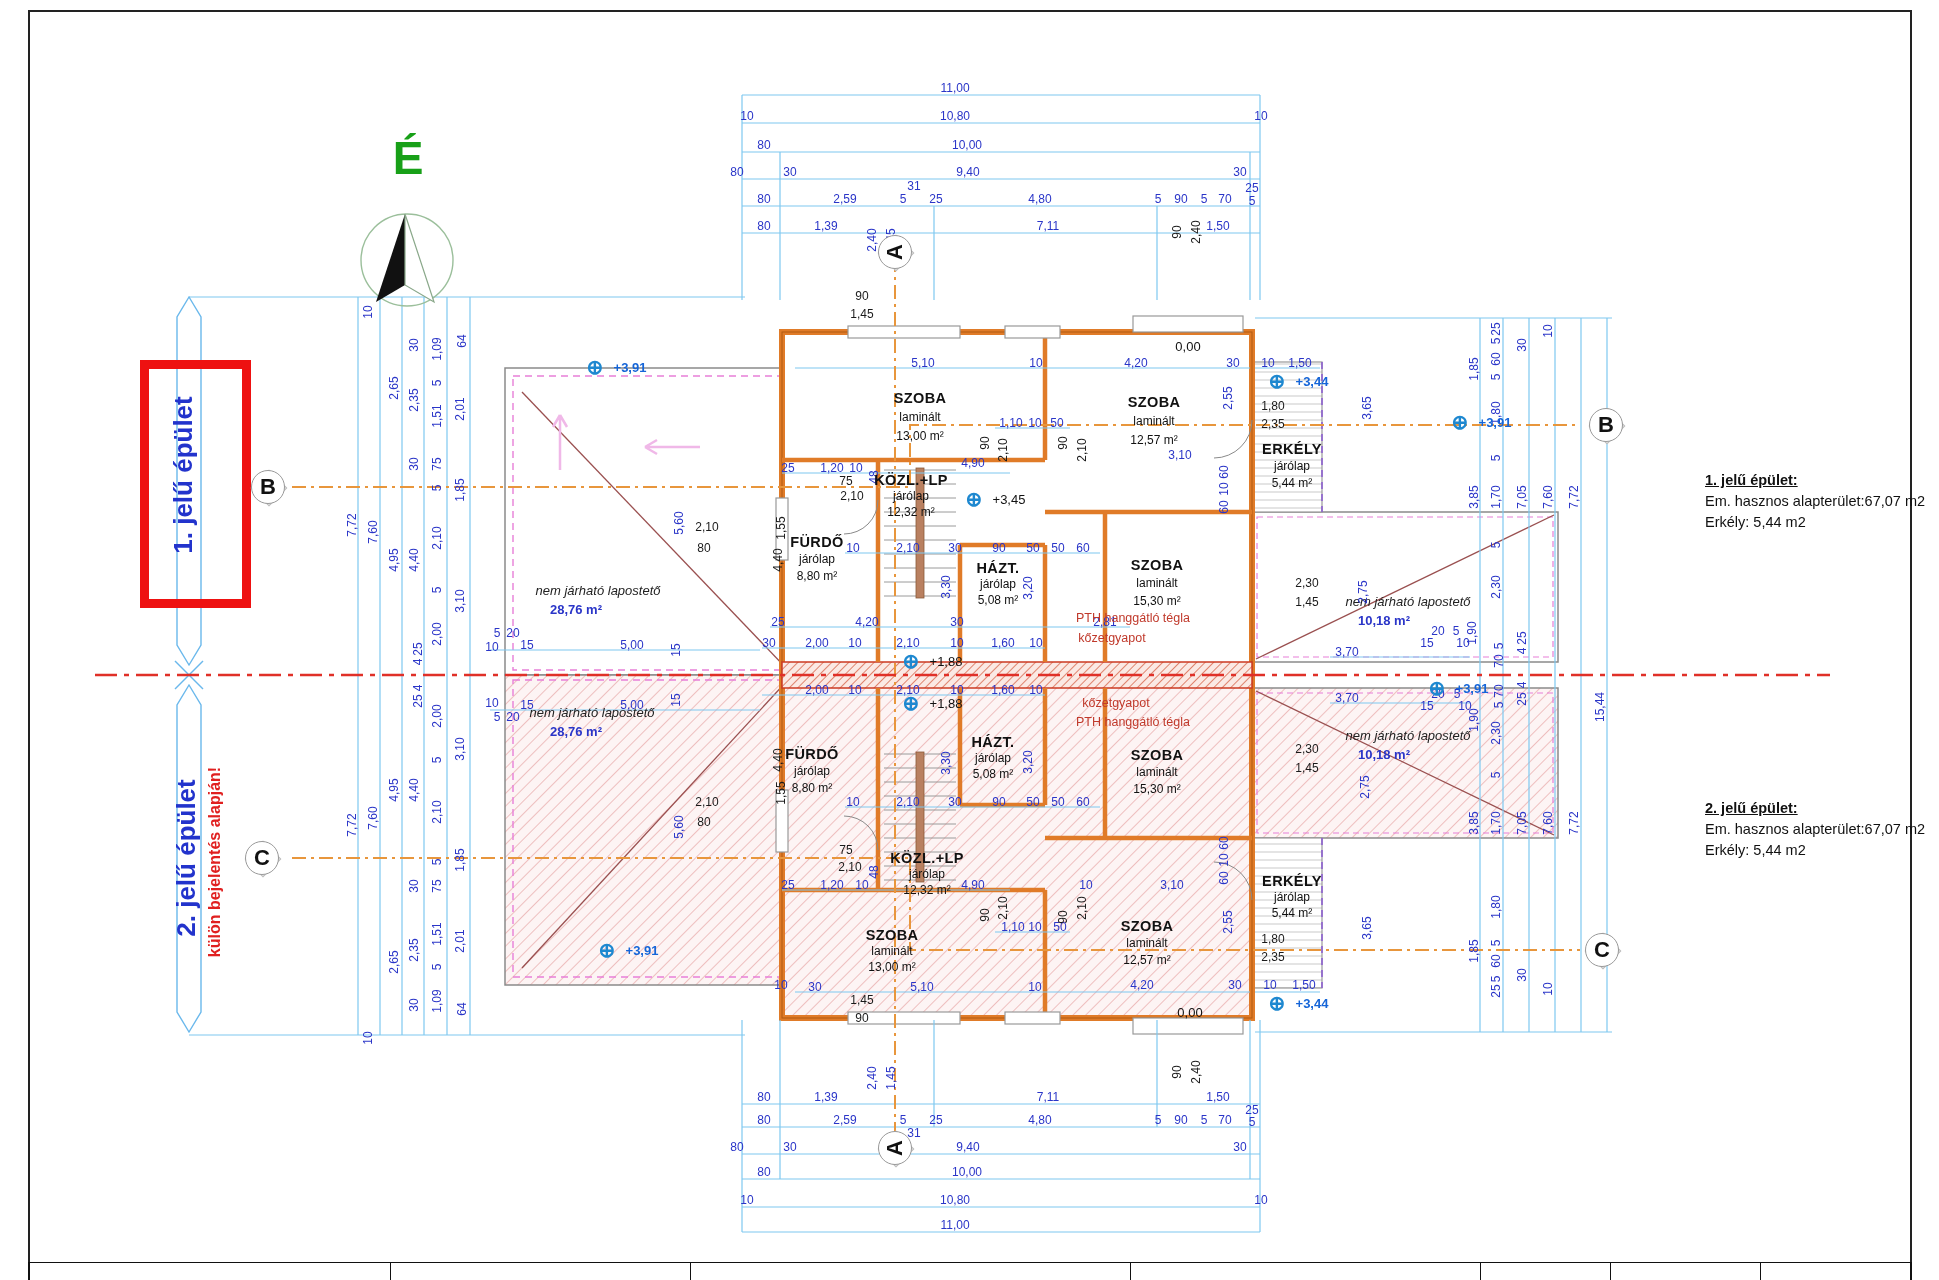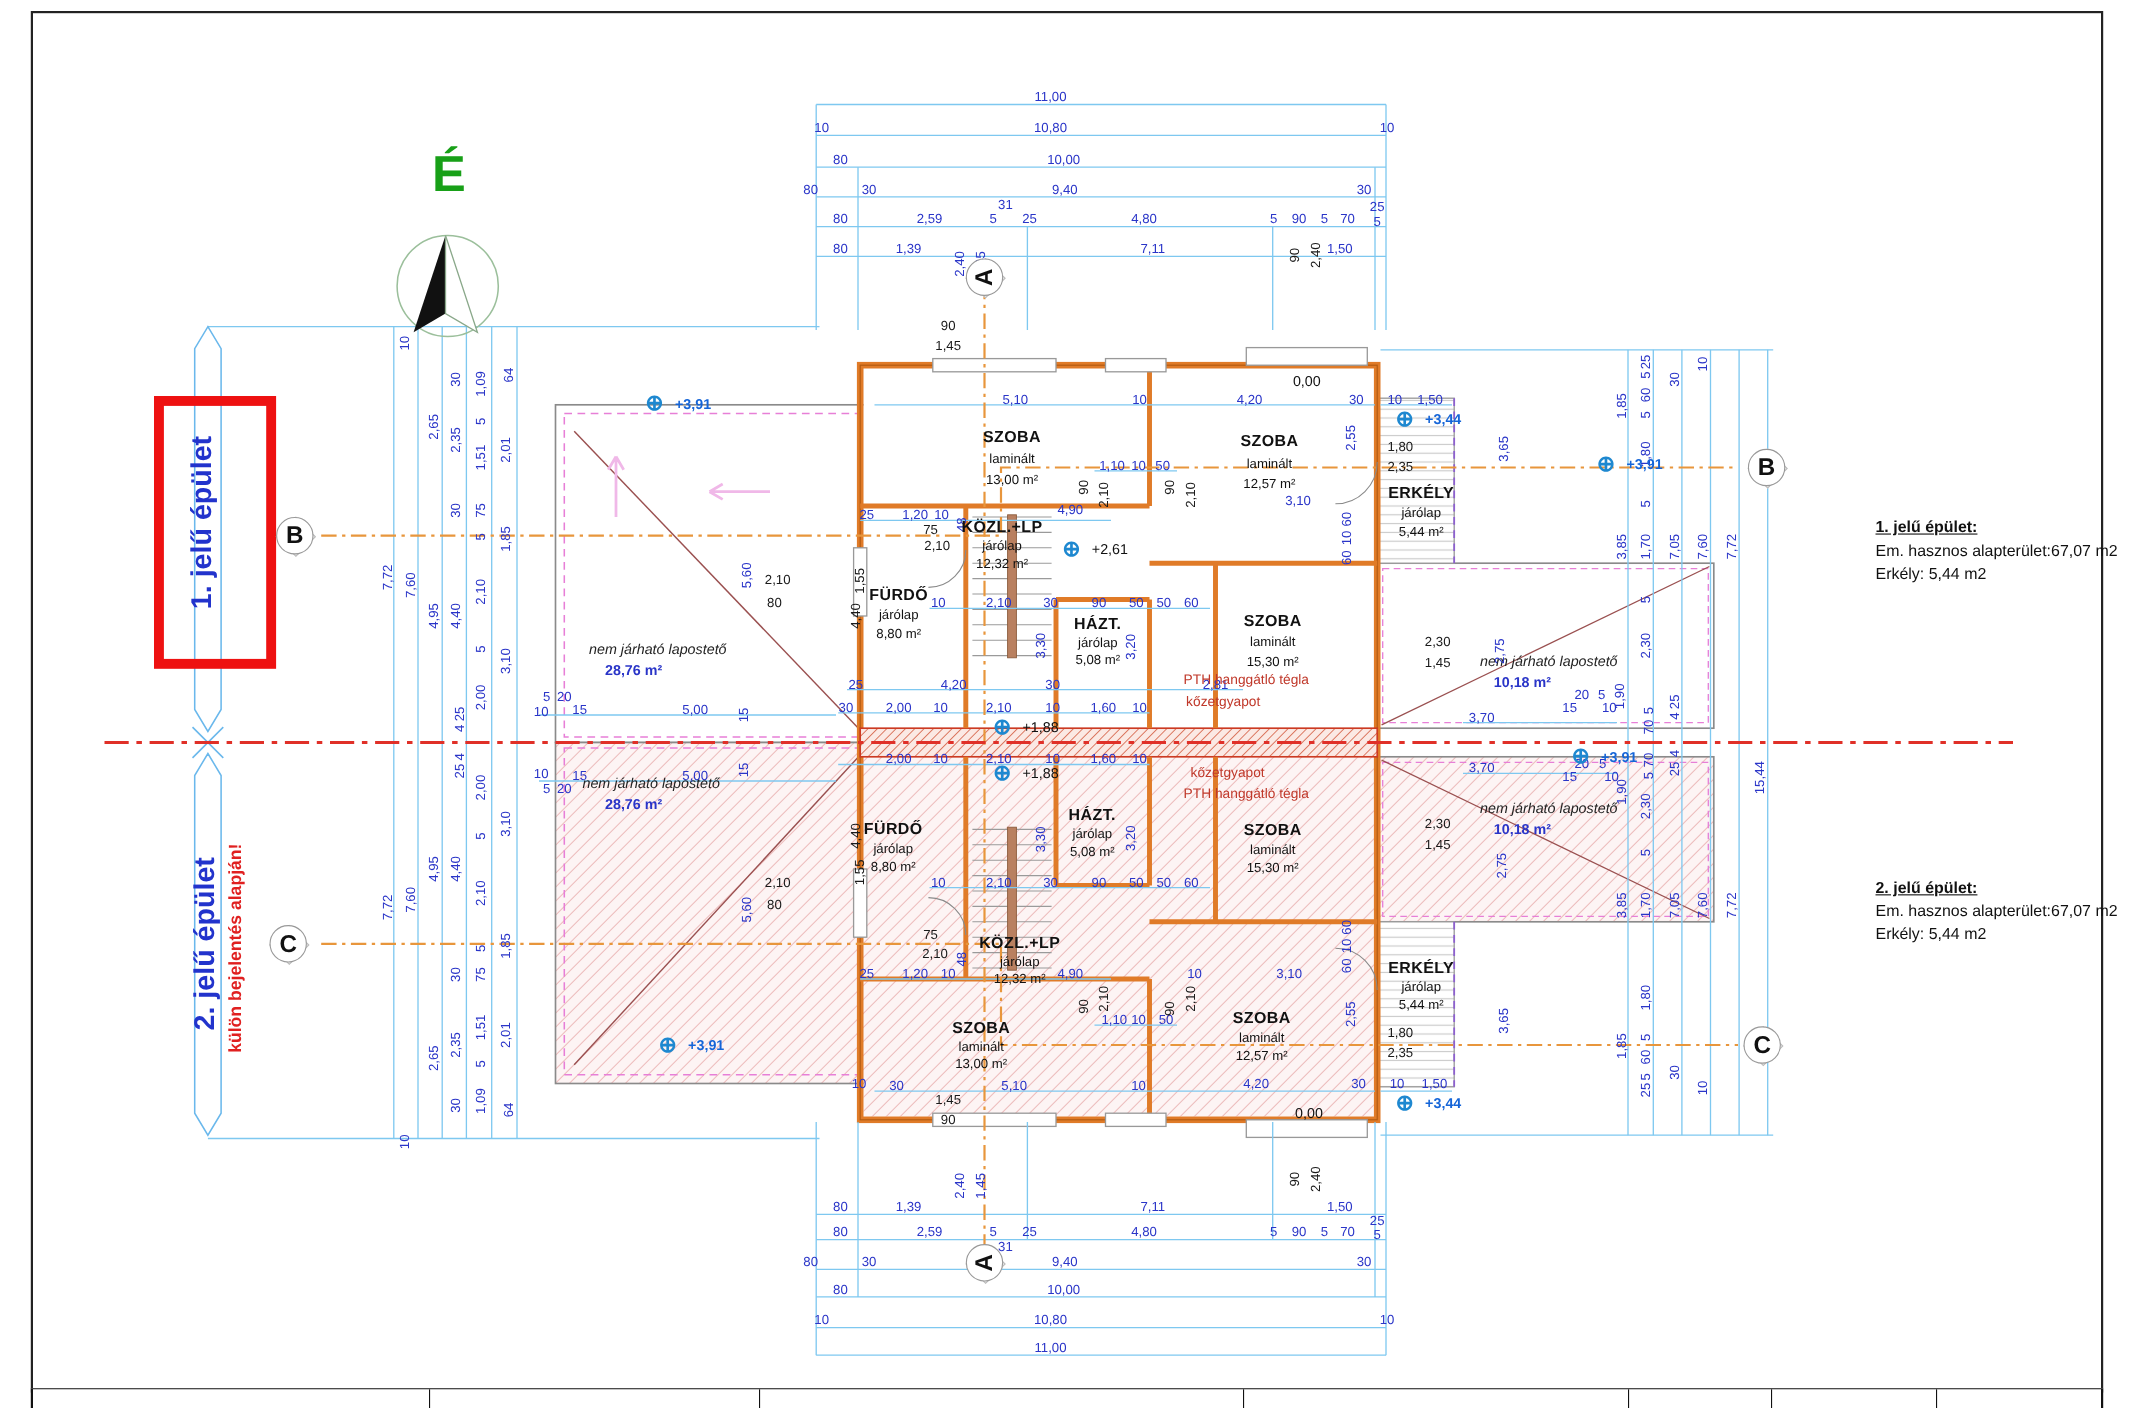--- a/index.html
+++ b/index.html
@@ -420,21 +420,21 @@
       <div class="lb d" style="left: 856px; top: 468px;">10</div>
       <div class="lb k" style="left: 846px; top: 481px;">75</div>
       <div class="lb d rot" style="left: 874px; top: 477px;">48</div>
       <div class="lb k" style="left: 852px; top: 496px;">2,10</div>
       <div class="lb d" style="left: 973px; top: 463px;">4,90</div>
       <div class="lb d" style="left: 1180px; top: 455px;">3,10</div>
       <div class="lb d rot" style="left: 1224px; top: 472px;">60</div>
       <div class="lb d rot" style="left: 1224px; top: 489px;">10</div>
       <div class="lb d rot" style="left: 1224px; top: 507px;">60</div>
       <div class="lb m" style="left: 974px; top: 499px;">⊕</div>
-      <div class="lb ek" style="left: 1009px; top: 499px;">+2,61</div>
+      <div class="lb ek" style="left: 1009px; top: 499px;">+3,45</div>
       <div class="lb k rot" style="left: 781px; top: 528px;">1,55</div>
       <div class="lb k rot" style="left: 778px; top: 560px;">4,40</div>
       <div class="lb d" style="left: 853px; top: 548px;">10</div>
       <div class="lb d" style="left: 908px; top: 548px;">2,10</div>
       <div class="lb d" style="left: 955px; top: 548px;">30</div>
       <div class="lb d" style="left: 999px; top: 548px;">90</div>
       <div class="lb d" style="left: 1033px; top: 548px;">50</div>
       <div class="lb d" style="left: 1058px; top: 548px;">50</div>
       <div class="lb d" style="left: 1083px; top: 548px;">60</div>
       <div class="lb d rot" style="left: 946px; top: 587px;">3,30</div>

